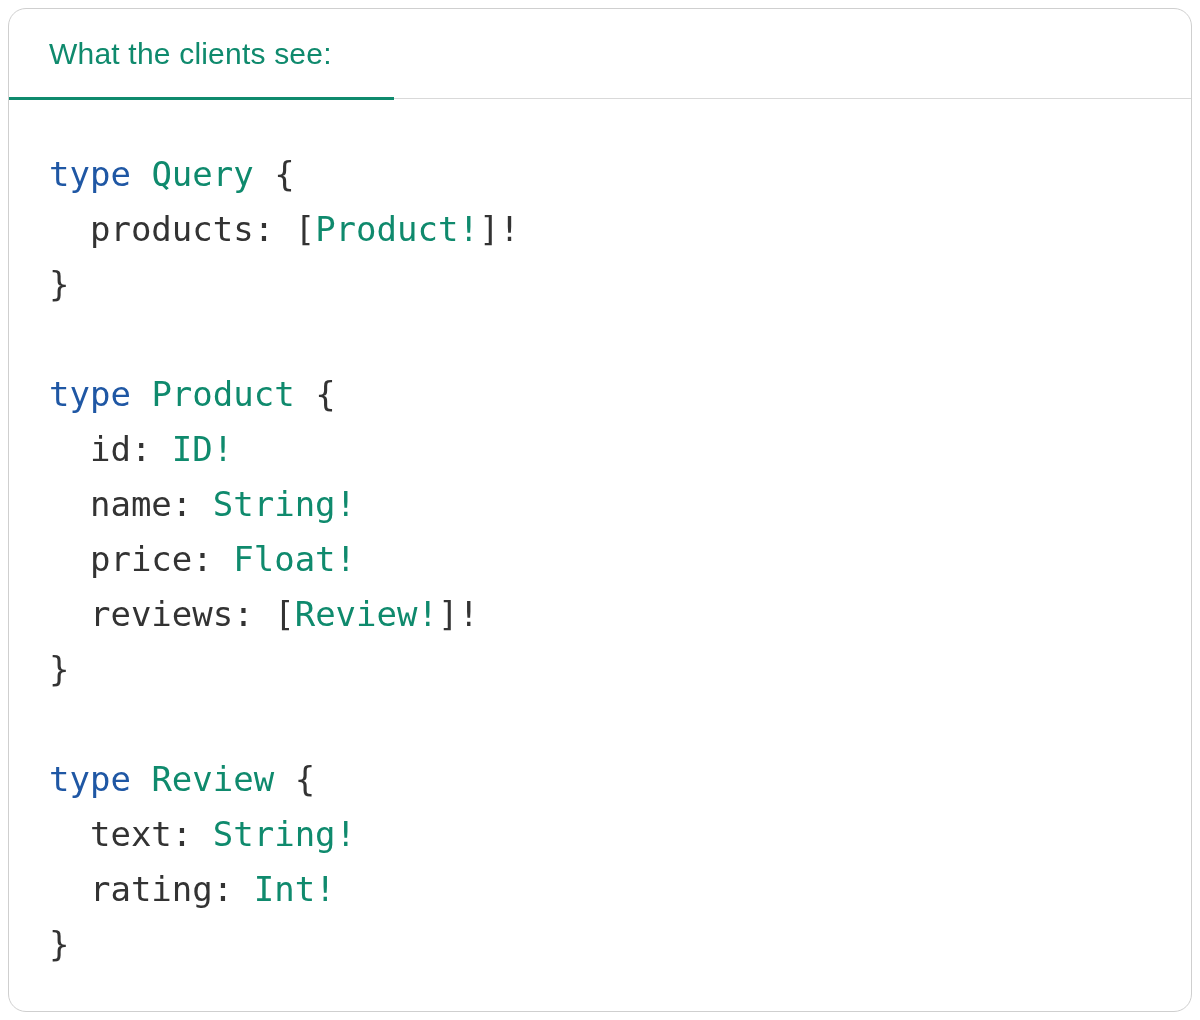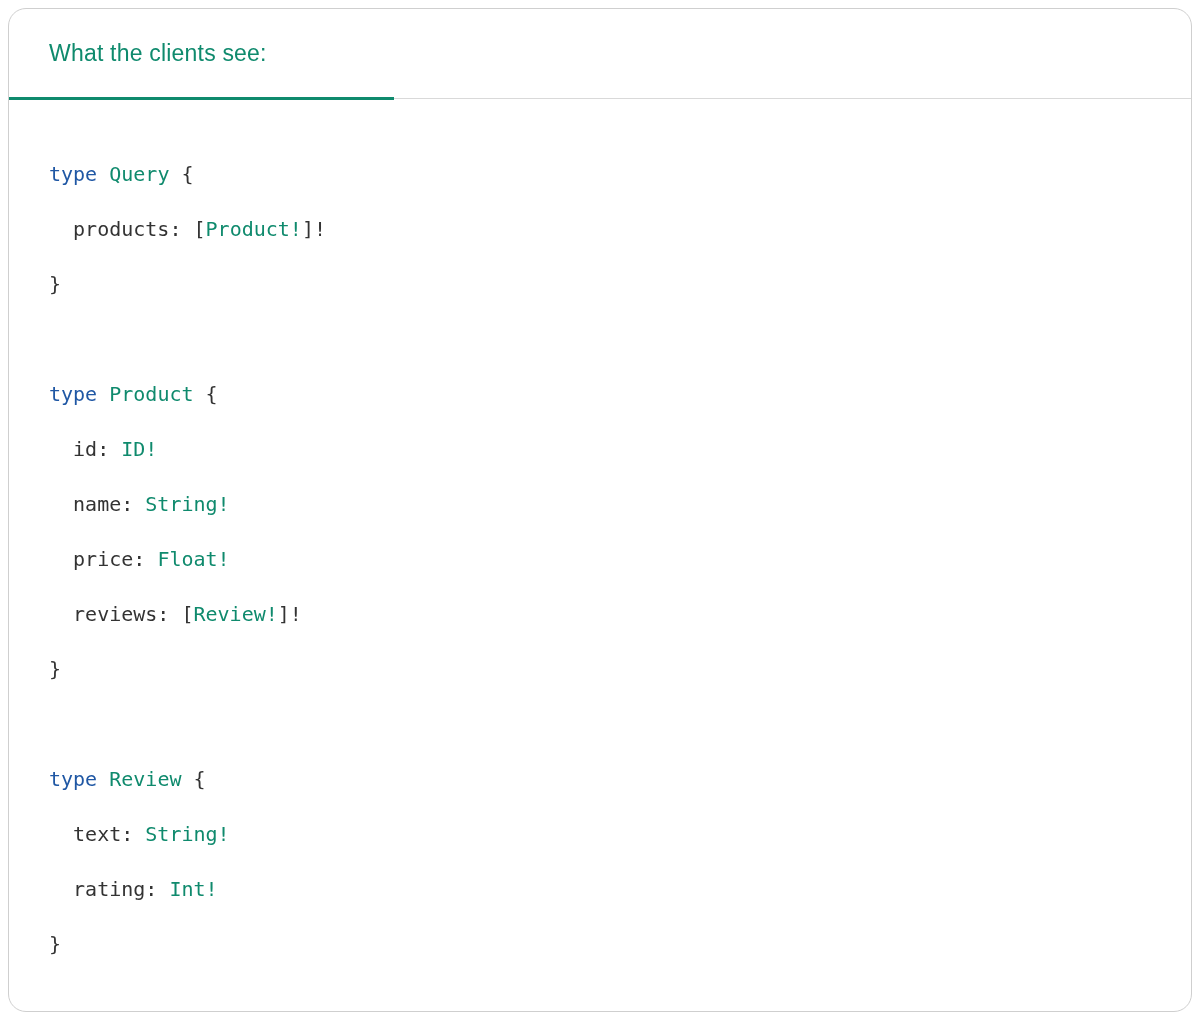--- a/index.html
+++ b/index.html
@@ -27,35 +27,35 @@
   .tab{
     position:absolute;
     left:0; top:0; bottom:0;
     width:385px;
     display:flex;
     align-items:center;
     padding-left:40px;
   }
   .tab-label{
     color:var(--accent-teal);
-    font-size:23px;
+    font-size:30px;
     font-weight:400;
     letter-spacing:0.2px;
   }
   .tab-underline{
     position:absolute;
     left:0; bottom:-2px;
     width:385px;
     height:3px;
     background:var(--accent-teal);
   }
   .code-block{
     padding:48px 40px 40px 40px;
     font-family:"DejaVu Sans Mono","Liberation Mono",monospace;
-    font-size:20px;
+    font-size:34px;
     line-height:55px;
     white-space:pre;
   }
   .code-line{min-height:55px;}
   .tok-kw{color:var(--keyword-blue);}
   .tok-ty{color:var(--accent-teal);}
   .tok-pl{color:var(--text-dark);}
 </style>
 </head>
 <body>

